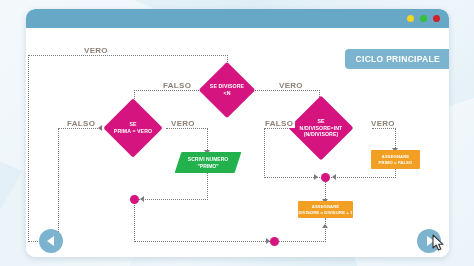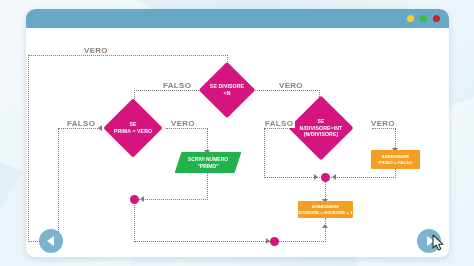--- a/index.html
+++ b/index.html
@@ -240,20 +240,21 @@
   <div class="titlebar">
     <div class="dots">
       <div class="dot yellow"></div>
       <div class="dot green"></div>
       <div class="dot red"></div>
     </div>
   </div>
 
   <div class="canvas">
 
+    <div class="badge">CICLO PRINCIPALE</div>
 
     <div class="hline" style="left:2px; top:27px; width:200px;"></div>
     <div class="vline" style="left:201px; top:27px; height:25px;"></div>
     <div class="arrow-d" style="left:198px; top:50px;"></div>
 
     <div class="vline" style="left:2px; top:27px; height:187px;"></div>
     <div class="hline" style="left:2px; top:213px; width:30px;"></div>
 
     <div class="hline" style="left:108px; top:62px; width:73px;"></div>
     <div class="vline" style="left:108px; top:62px; height:25px;"></div>

